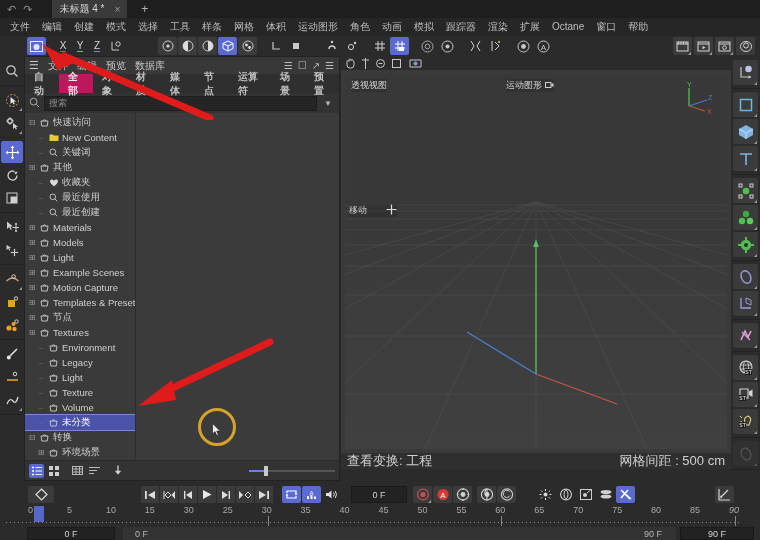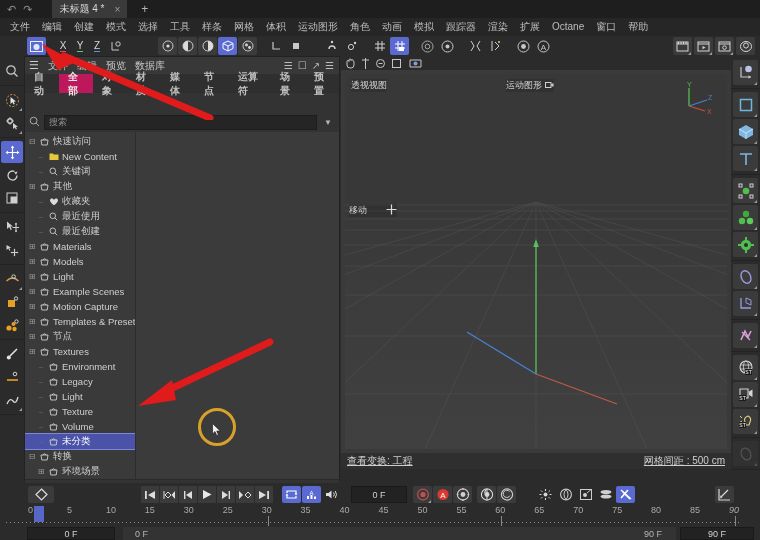--- a/index.html
+++ b/index.html
@@ -57,21 +57,21 @@
   .browser { position:absolute; left:24px; top:56px; width:316px; height:425px;
     background:#333333; border:1px solid #222; }
   .br-menu { height:17px; background:#383838; display:flex; align-items:center;
     padding-left:4px; gap:9px; font-size:10px; color:#c6c6c6; }
   .br-menu .ham { font-size:11px; color:#cfcfcf; }
   .br-right { margin-left:auto; display:flex; gap:5px; padding-right:5px; color:#bdbdbd; }
   .br-tabs { height:19px; background:#2f2f2f; display:flex; align-items:stretch; font-size:10px; }
   .br-tab { padding:0 9px; display:flex; align-items:center; color:#c0c0c0;font-weight:bold; }
   .br-tab.active { background:#be185d; color:#eaeaea; }
   .br-search { height:20px; background:#333; display:flex; align-items:center;
-    padding:0 4px; gap:4px;margin-top:19px; }
+    padding:0 4px; gap:4px; }
   .searchbox { flex:1; height:15px; background:#252525; border:1px solid #1d1d1d;
     display:flex; align-items:center; padding:0 4px; color:#8e8e8e; font-size:9px; }
   .caret { width:14px; text-align:center; color:#b5b5b5; font-size:8px; }
   .br-body { position:relative; height:347px; display:flex; background:#383838; }
   .tree { width:111px; background:#3a3a3a; overflow:hidden; padding-top:2px;
      border-right:1px solid #2d2d2d; }
   .trow { height:15px; display:flex; align-items:center; gap:3px; padding-left:3px;
      font-size:9.5px; color:#cfcfcf; white-space:nowrap; }
   .trow.sel { background:#4a53a8; color:#fff; outline:1px solid #7d86d8; }
   .tw { width:8px; text-align:center; color:#9c9c9c; font-size:8px; flex:none; }
@@ -87,22 +87,22 @@
   .slider .fill { position:absolute; left:0; width:16px; height:2px; background:#6f7ddb; }
   .slider .knob { position:absolute; left:15px; width:4px; height:10px; background:#c9c9c9; }
 
   
   .viewport { position:absolute; left:341px; top:70px; width:390px; height:383px;
     background:#3a3a3a; overflow:hidden; }
   .vp-inner { position:absolute; inset:4px; background:#383838; overflow:hidden; }
   .vp-label { position:absolute; font-size:9px; color:#d3d3d3; background:rgba(0,0,0,.12); }
   .axisgizmo { position:absolute; right:10px; top:6px; width:36px; height:36px; }
   .vp-statbar { position:absolute; left:341px; top:453px; width:390px; height:16px;
-    background:#2f2f2f; display:flex; align-items:center; padding:0 6px; font-size:10px;
-    color:#cfcfcf;text-decoration:underline; }
+    background:#2f2f2f; display:flex; align-items:center; padding:0 6px; font-size:13px;
+    color:#cfcfcf; }
   .vp-statbar .right { margin-left:auto; }
   .vp-toprow { position:absolute; left:341px; top:56px; width:390px; height:14px;
     background:#2b2b2b; display:flex; align-items:center; gap:5px; padding-left:4px;
     font-size:9px; color:#b9b9b9; }
   .vpt { display:flex; align-items:center; gap:2px; }
 
   
   .righttools { position:absolute; right:0; top:55px; width:29px; height:450px;
     background:#2b2b2b; padding-top:2px; }
   .rtgroup { border-bottom:1px solid #232323; padding:2px 0;

